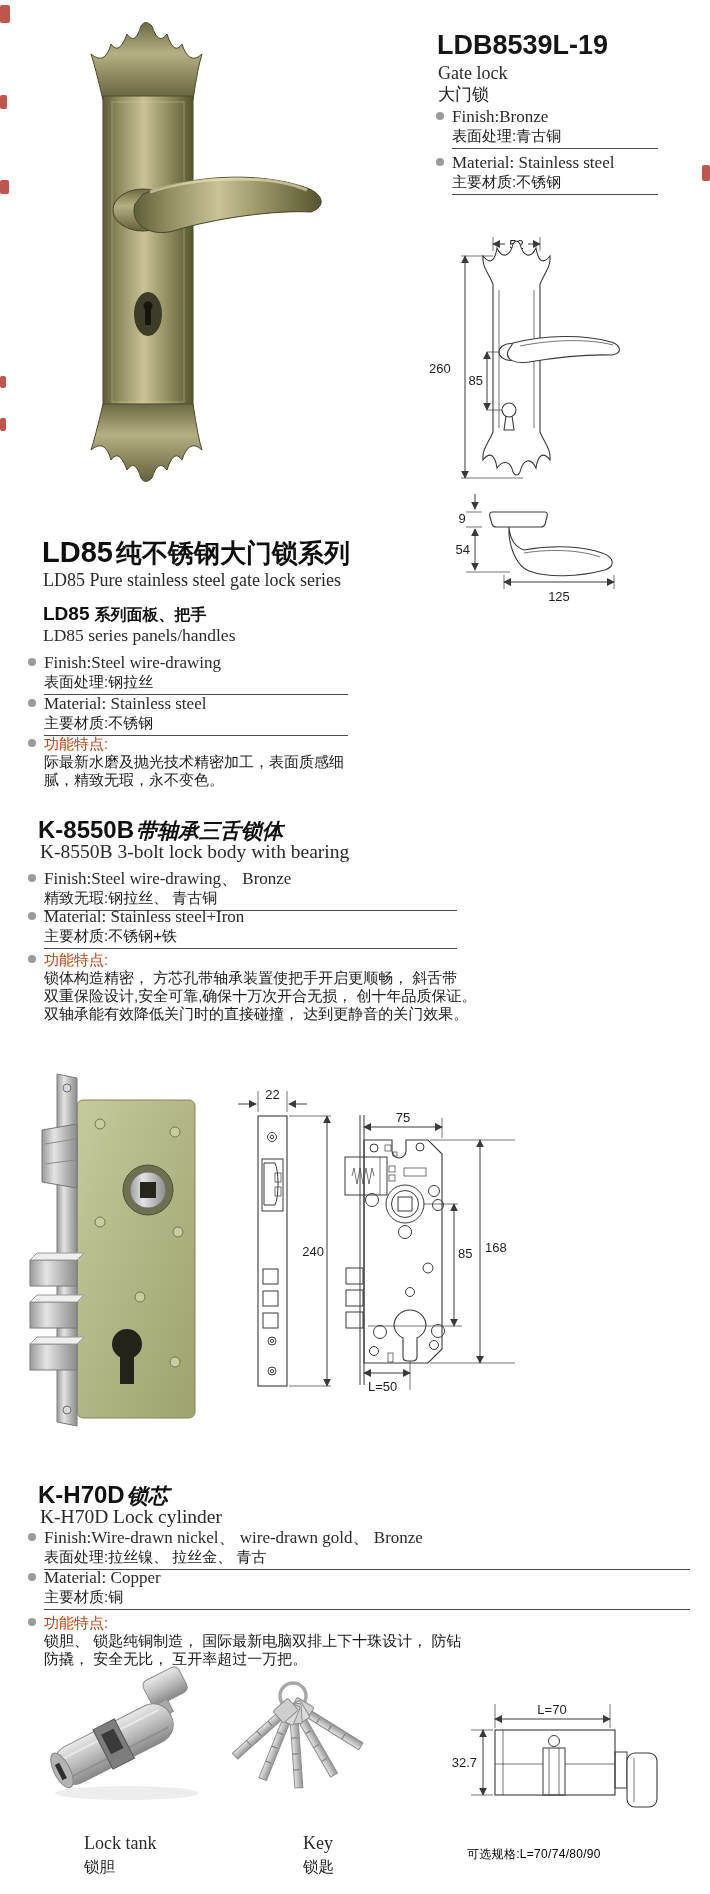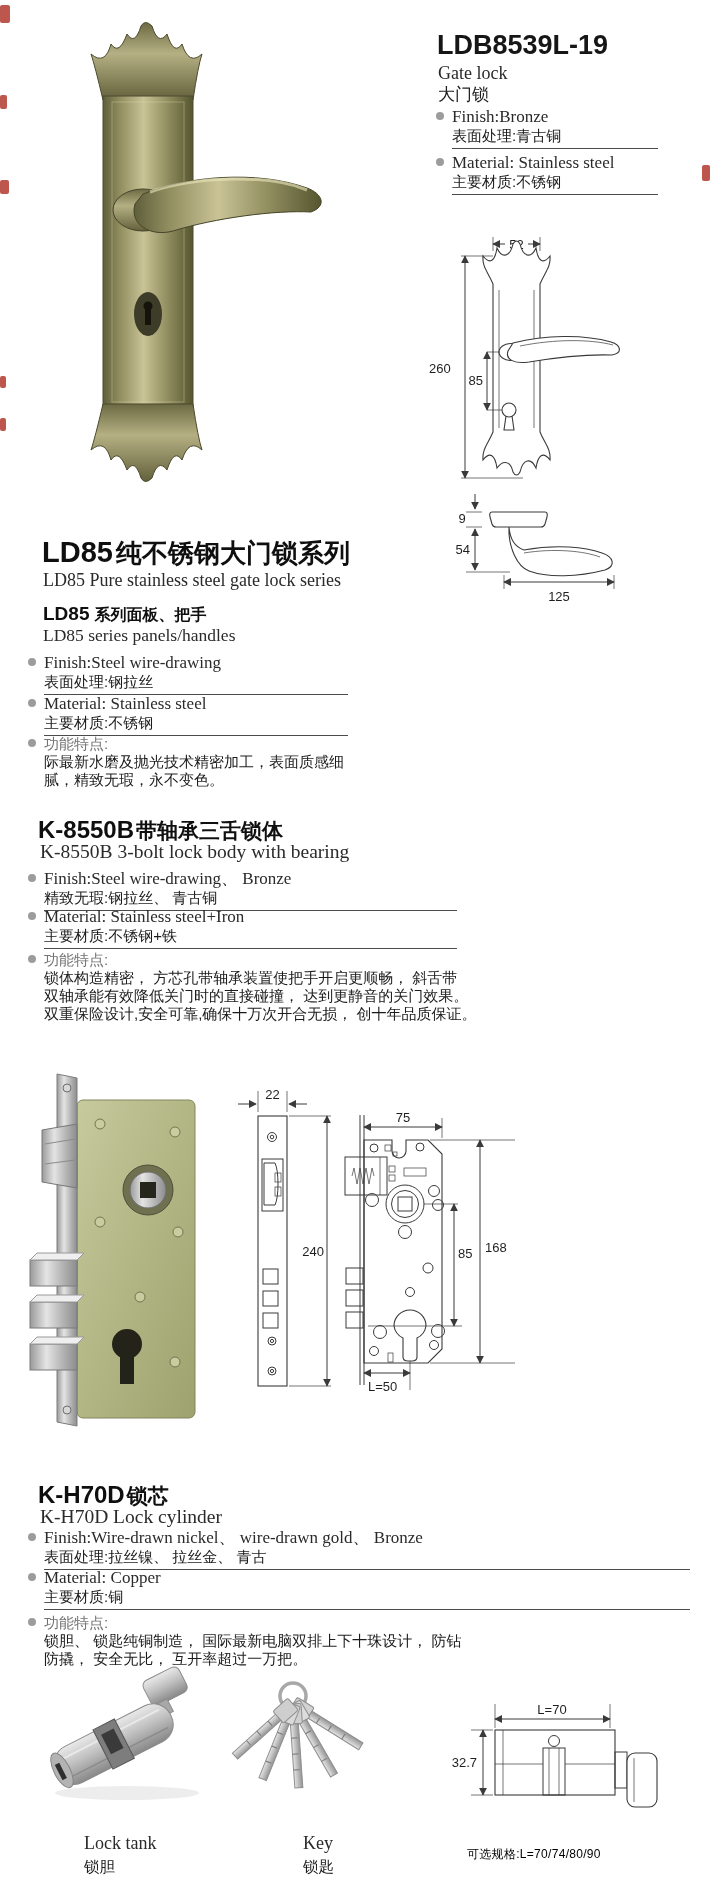--- a/index.html
+++ b/index.html
@@ -16,30 +16,30 @@
   .spec{position:absolute;padding-bottom:3px;border-bottom:1px solid #4b4b4b;}
   .spec .bullet{position:absolute;left:-16px;top:5px;width:8px;height:8px;border-radius:50%;background:#9c9c9c;}
   .spec .en{font-family:"Liberation Serif",serif;font-size:17px;line-height:20px;color:#2a2a2a;white-space:nowrap;}
   .spec .cn{font-size:15px;line-height:18px;color:#1b1b1b;white-space:nowrap;}
 
   .h-big{display:flex;align-items:baseline;gap:3px;white-space:nowrap;}
   .h-big .m{font-weight:bold;font-size:29px;color:#0f0f0f;}
   .h-big .t{font-weight:bold;font-size:26px;color:#0f0f0f;}
   .h-mid{display:flex;align-items:baseline;gap:2px;white-space:nowrap;}
   .h-mid .m{font-weight:bold;font-size:24px;color:#0f0f0f;}
-  .h-mid .t{font-weight:bold;font-size:21px;color:#0f0f0f;}
+  .h-mid .t{font-weight:bold;font-size:21px;color:#0f0f0f;font-style:italic;}
   .h-sm{display:flex;align-items:baseline;gap:5px;white-space:nowrap;}
   .h-sm .m{font-weight:bold;font-size:19px;color:#0f0f0f;}
   .h-sm .t{font-weight:bold;font-size:16px;color:#0f0f0f;}
   .sub18{font-size:18px;color:#2a2a2a;}
   .sub19{font-size:19.5px;color:#2a2a2a;}
 
   .feat{position:absolute;}
   .feat .bullet{position:absolute;left:-16px;top:4px;width:8px;height:8px;border-radius:50%;background:#9c9c9c;}
-  .feat .lbl{font-size:15px;line-height:18px;color:#737373;}
+  .feat .lbl{font-size:15px;line-height:18px;color:#c2410c;}
   .feat .line{font-size:15px;line-height:17.8px;color:#1b1b1b;white-space:nowrap;}
 
   .photo-lbl-en{font-family:"Liberation Serif",serif;font-size:18px;color:#2a2a2a;}
   .photo-lbl-cn{font-size:15.5px;color:#1b1b1b;margin-top:3px;}
   .options{font-size:12px;color:#000000;letter-spacing:.3px;}
 
   .artifact{position:absolute;background:#b23a2e;border-radius:2px;opacity:.85;}
 
   svg .ln{stroke:#3a3a3a;stroke-width:1;fill:none;}
   svg .ln2{stroke:#3a3a3a;stroke-width:.7;fill:none;}
@@ -192,22 +192,22 @@
   </div>
   <div class="spec" style="left:44px;top:907px;width:413px">
     <span class="bullet"></span>
     <div class="en">Material: Stainless steel+Iron</div>
     <div class="cn">主要材质:不锈钢+铁</div>
   </div>
   <div class="feat" style="left:44px;top:951px">
     <span class="bullet"></span>
     <div class="lbl">功能特点:</div>
     <div class="line">锁体构造精密， 方芯孔带轴承装置使把手开启更顺畅， 斜舌带</div>
+    <div class="line">双重保险设计,安全可靠,确保十万次开合无损， 创十年品质保证。</div>
     <div class="line">双轴承能有效降低关门时的直接碰撞， 达到更静音的关门效果。</div>
-    <div class="line">双重保险设计,安全可靠,确保十万次开合无损， 创十年品质保证。</div>
   </div>
 
   <svg class="abs" style="left:15px;top:1072px" width="195" height="358" viewBox="0 0 195 358">
     <defs>
       <linearGradient id="gSteelV" x1="0" y1="0" x2="1" y2="0">
         <stop offset="0" stop-color="#9a9a9a"></stop>
           <stop offset="0.35" stop-color="#e4e4e4"></stop>
         <stop offset="0.7" stop-color="#b3b3b3"></stop>
           <stop offset="1" stop-color="#8c8c8c"></stop>
       </linearGradient>

